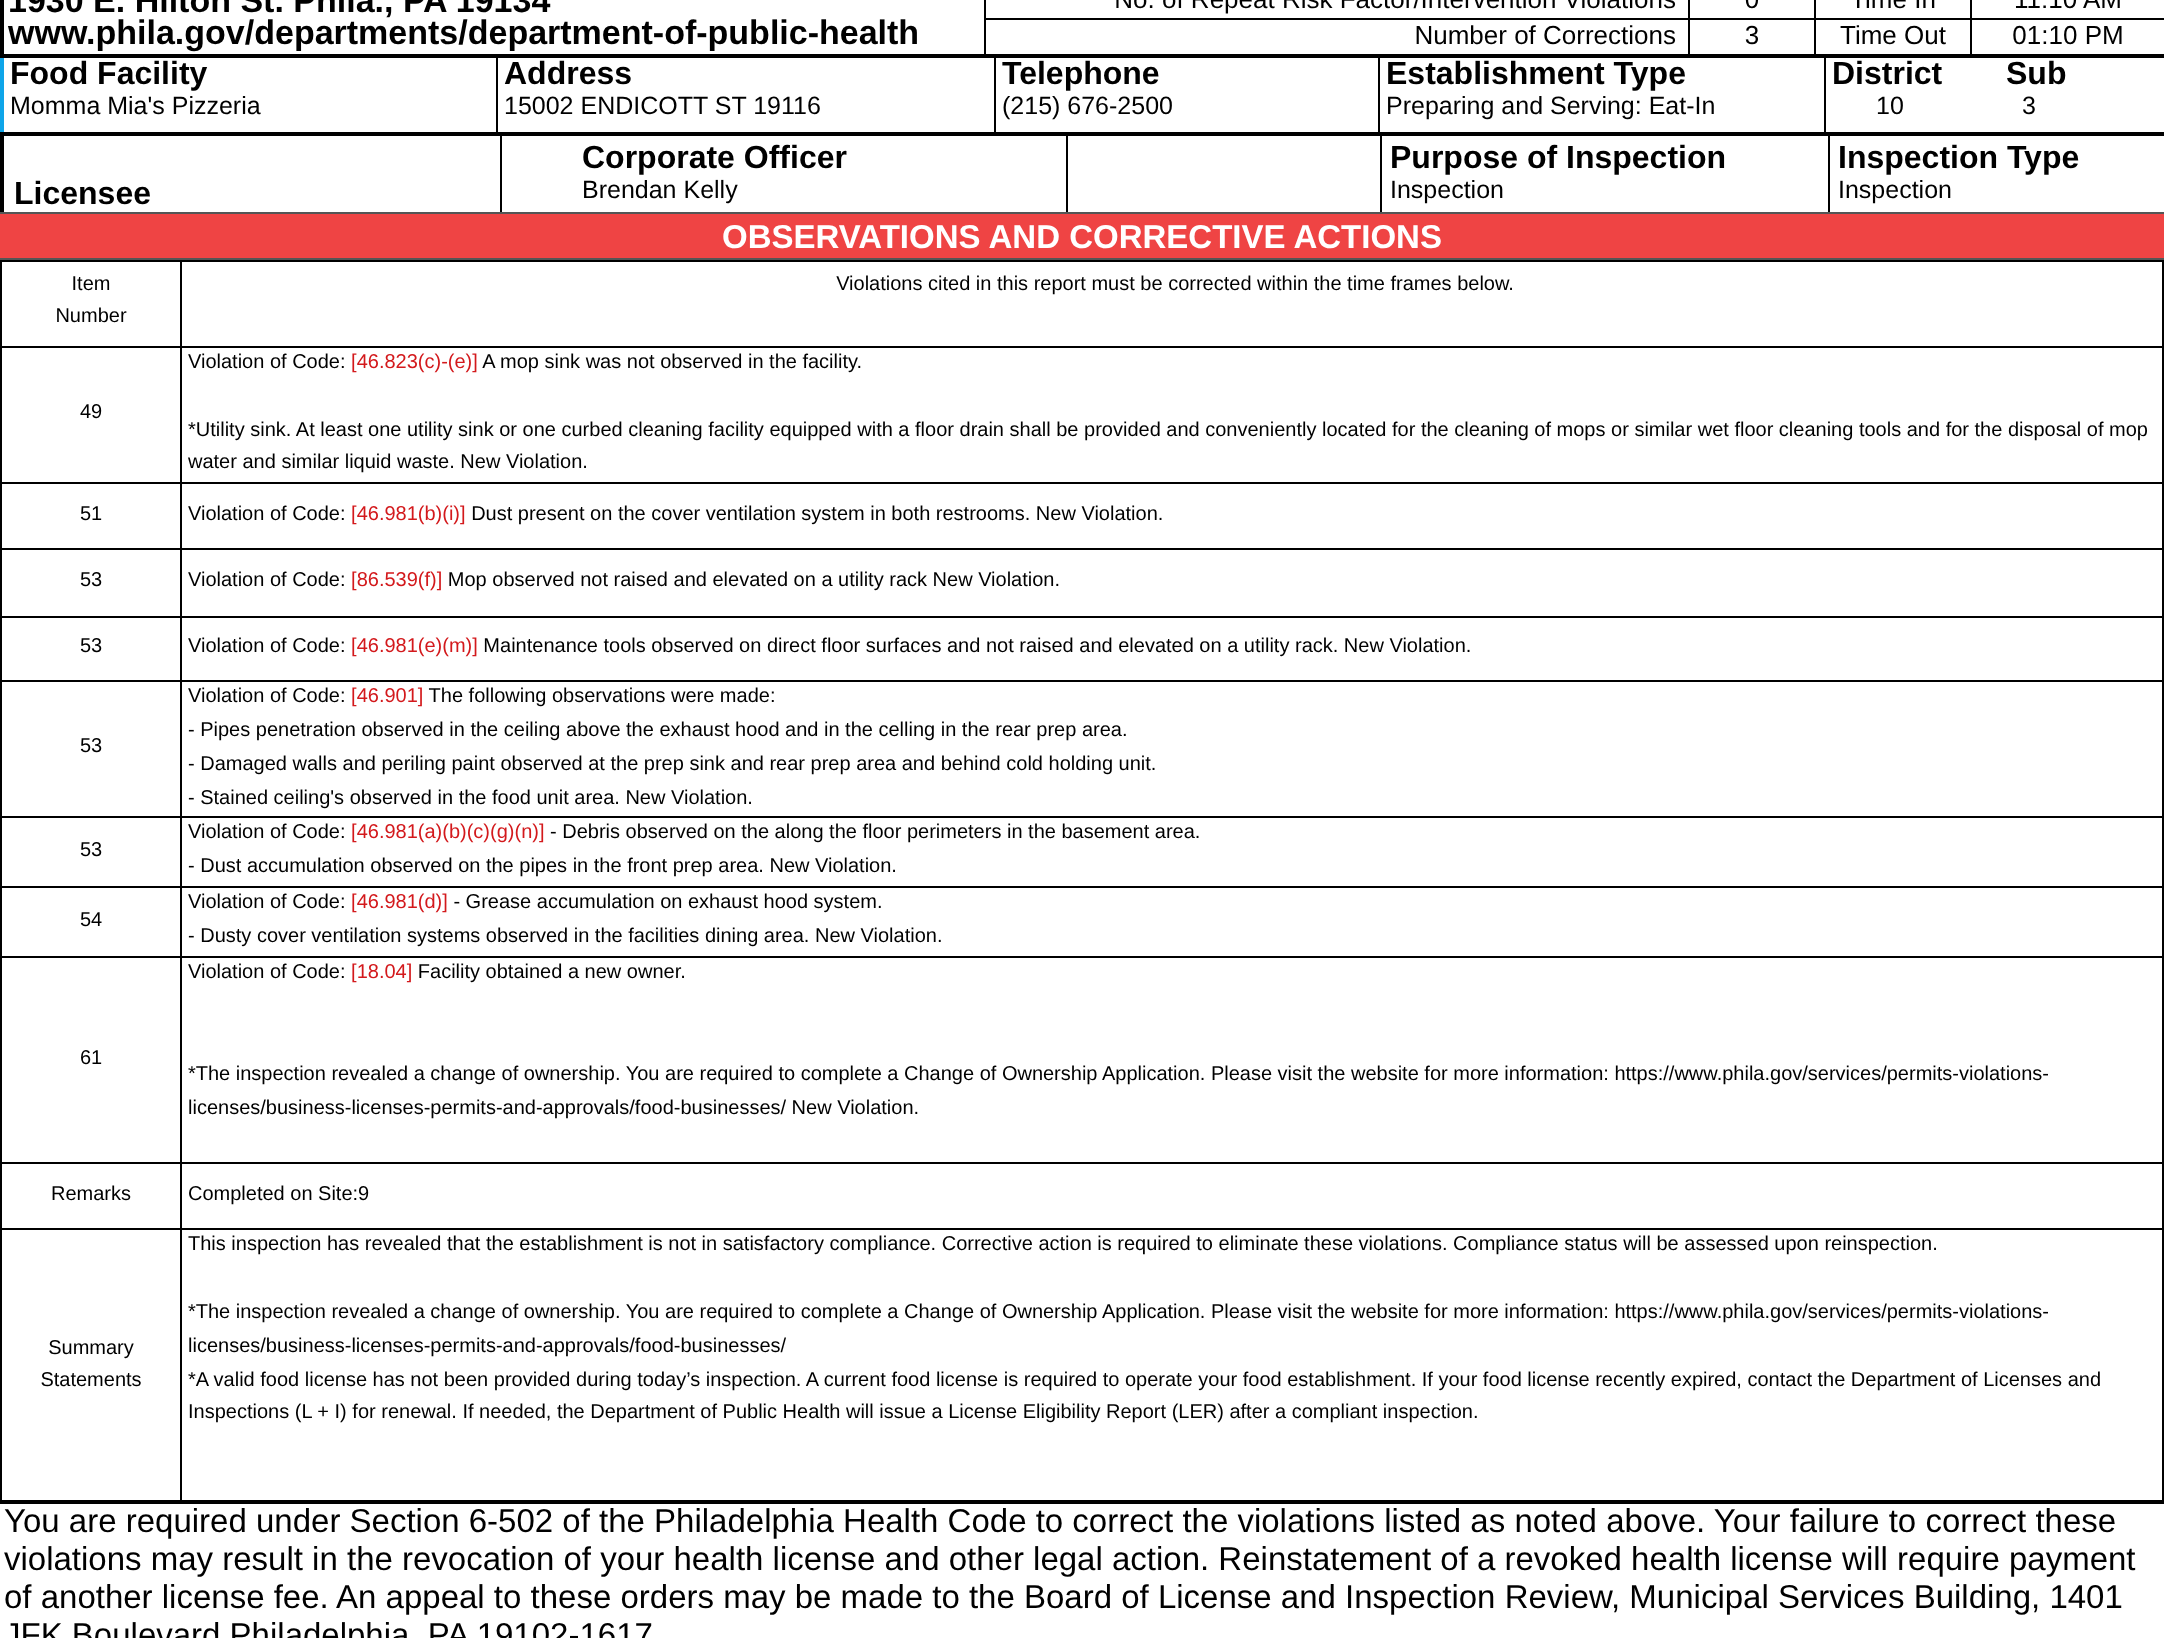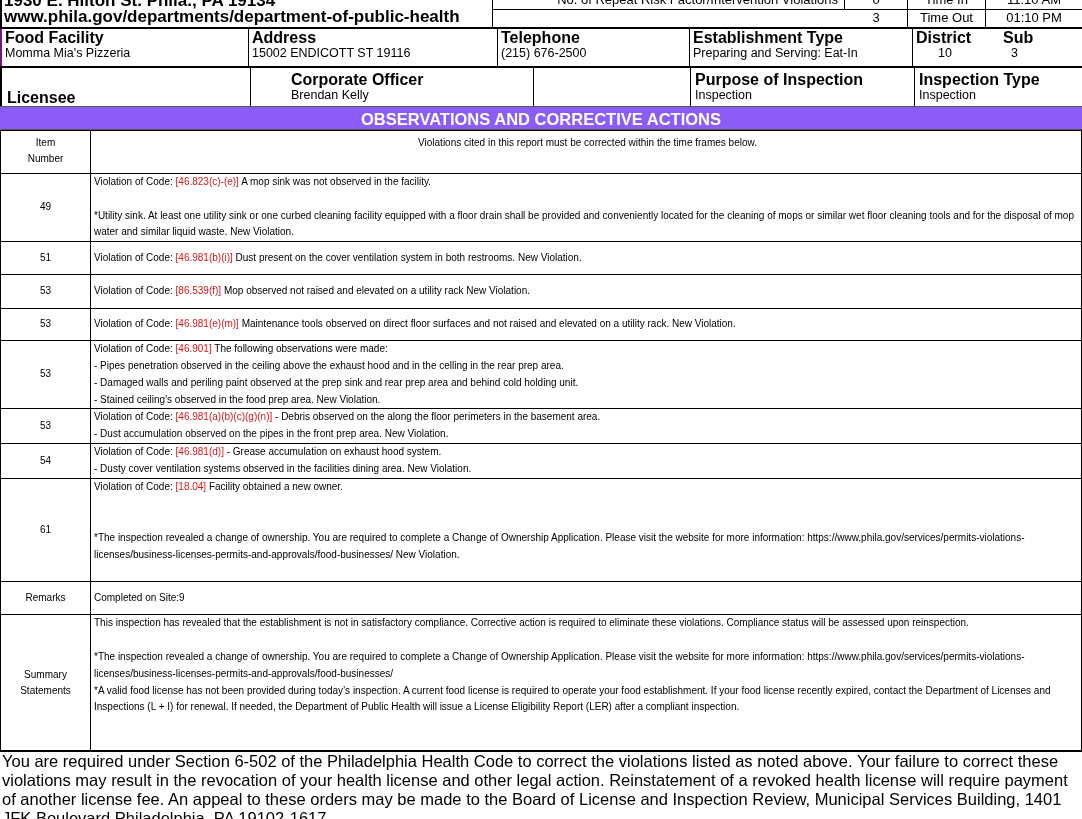--- a/index.html
+++ b/index.html
@@ -20,21 +20,21 @@
 
   
   .hline { position: absolute; left: 0; width: 1082px; background: #000; }
 
   
   .info-cell { position: absolute; box-sizing: border-box; border-right: 1px solid #000; padding-left: 3px; }
   .info-label { font-weight: bold; font-size: 16px; line-height: 17px; white-space: nowrap; }
   .info-value { font-size: 12.5px; line-height: 14px; white-space: nowrap; }
 
   
-  .banner { left: 0; top: 106px; width: 1082px; height: 24px; background: #8b5cf6; color: #fff; font-weight: bold; font-size: 16.5px; text-align: center; line-height: 24px; border-top: 1px solid #555; border-bottom: 1px solid #555; box-sizing: border-box; }
+  .banner { left: 0; top: 106px; width: 1082px; height: 24px; background: #ef4444; color: #fff; font-weight: bold; font-size: 16.5px; text-align: center; line-height: 24px; border-top: 1px solid #555; border-bottom: 1px solid #555; box-sizing: border-box; }
 
   
   table.obs { position: absolute; left: 0; top: 130px; width: 1082px; border-collapse: collapse; font-size: 10px; line-height: 16.8px; }
   table.obs td { border: 1px solid #000; vertical-align: middle; padding: 0; }
   table.obs td.num { width: 89px; text-align: center; }
   table.obs td.desc { padding-left: 3px; vertical-align: top; }
   table.obs tr.r-center td.desc { vertical-align: middle; }
   .code { color: #d3191c; }
   .hdr td { height: 38px; }
   .hdr td.desc { text-align: center; vertical-align: top; padding-top: 4px; }
@@ -54,29 +54,30 @@
 <div class="top-left-box"></div>
 
 <div class="abs top-right">
   <div class="tr-row tr-row1">
     <div class="tr-cell" style="left:0;width:352px;text-align:right;padding-right:6px;">No. of Repeat Risk Factor/Intervention Violations</div>
     <div class="tr-cell" style="left:352px;width:63px;text-align:center;">0</div>
     <div class="tr-cell" style="left:415px;width:78px;text-align:center;">Time In</div>
     <div class="tr-cell" style="left:493px;width:96px;text-align:center;border-right:none;">11:10 AM</div>
   </div>
   <div class="tr-row tr-row2">
+    <div class="tr-cell" style="left:0;width:352px;text-align:right;padding-right:6px;">Number of Corrections</div>
     <div class="tr-cell" style="left:352px;width:63px;text-align:center;">3</div>
     <div class="tr-cell" style="left:415px;width:78px;text-align:center;">Time Out</div>
     <div class="tr-cell" style="left:493px;width:96px;text-align:center;border-right:none;">01:10 PM</div>
   </div>
 </div>
 
 <div class="hline" style="top:27px;height:2px;"></div>
 
-<div class="info-cell" style="left:0;top:29px;width:249px;height:38px;border-left:2px solid #701a75;">
+<div class="info-cell" style="left:0;top:29px;width:249px;height:38px;border-left:2px solid #0ea5e9;">
   <div class="info-label">Food Facility</div>
   <div class="info-value">Momma Mia's Pizzeria</div>
 </div>
 <div class="info-cell" style="left:249px;top:29px;width:249px;height:38px;">
   <div class="info-label">Address</div>
   <div class="info-value">15002 ENDICOTT ST 19116</div>
 </div>
 <div class="info-cell" style="left:498px;top:29px;width:192px;height:38px;">
   <div class="info-label">Telephone</div>
   <div class="info-value">(215) 676-2500</div>
@@ -157,21 +158,21 @@
       <span>Violation of Code: </span><span class="code">[46.981(e)(m)]</span><span> Maintenance tools observed on direct floor surfaces and not raised and elevated on a utility rack. New Violation.</span>
     </td>
   </tr>
 
   <tr style="height:68px;">
     <td class="num">53</td>
     <td class="desc">
       <div><span>Violation of Code: </span><span class="code">[46.901]</span><span> The following observations were made:</span></div>
       <div>- Pipes penetration observed in the ceiling above the exhaust hood and in the celling in the rear prep area.</div>
       <div>- Damaged walls and periling paint observed at the prep sink and rear prep area and behind cold holding unit.</div>
-      <div>- Stained ceiling's observed in the food prep area. New Violation.</div>
+      <div>- Stained ceiling's observed in the food unit area. New Violation.</div>
     </td>
   </tr>
 
   <tr style="height:35px;">
     <td class="num">53</td>
     <td class="desc">
       <div><span>Violation of Code: </span><span class="code">[46.981(a)(b)(c)(g)(n)]</span><span> - Debris observed on the along the floor perimeters in the basement area.</span></div>
       <div>- Dust accumulation observed on the pipes in the front prep area. New Violation.</div>
     </td>
   </tr>

